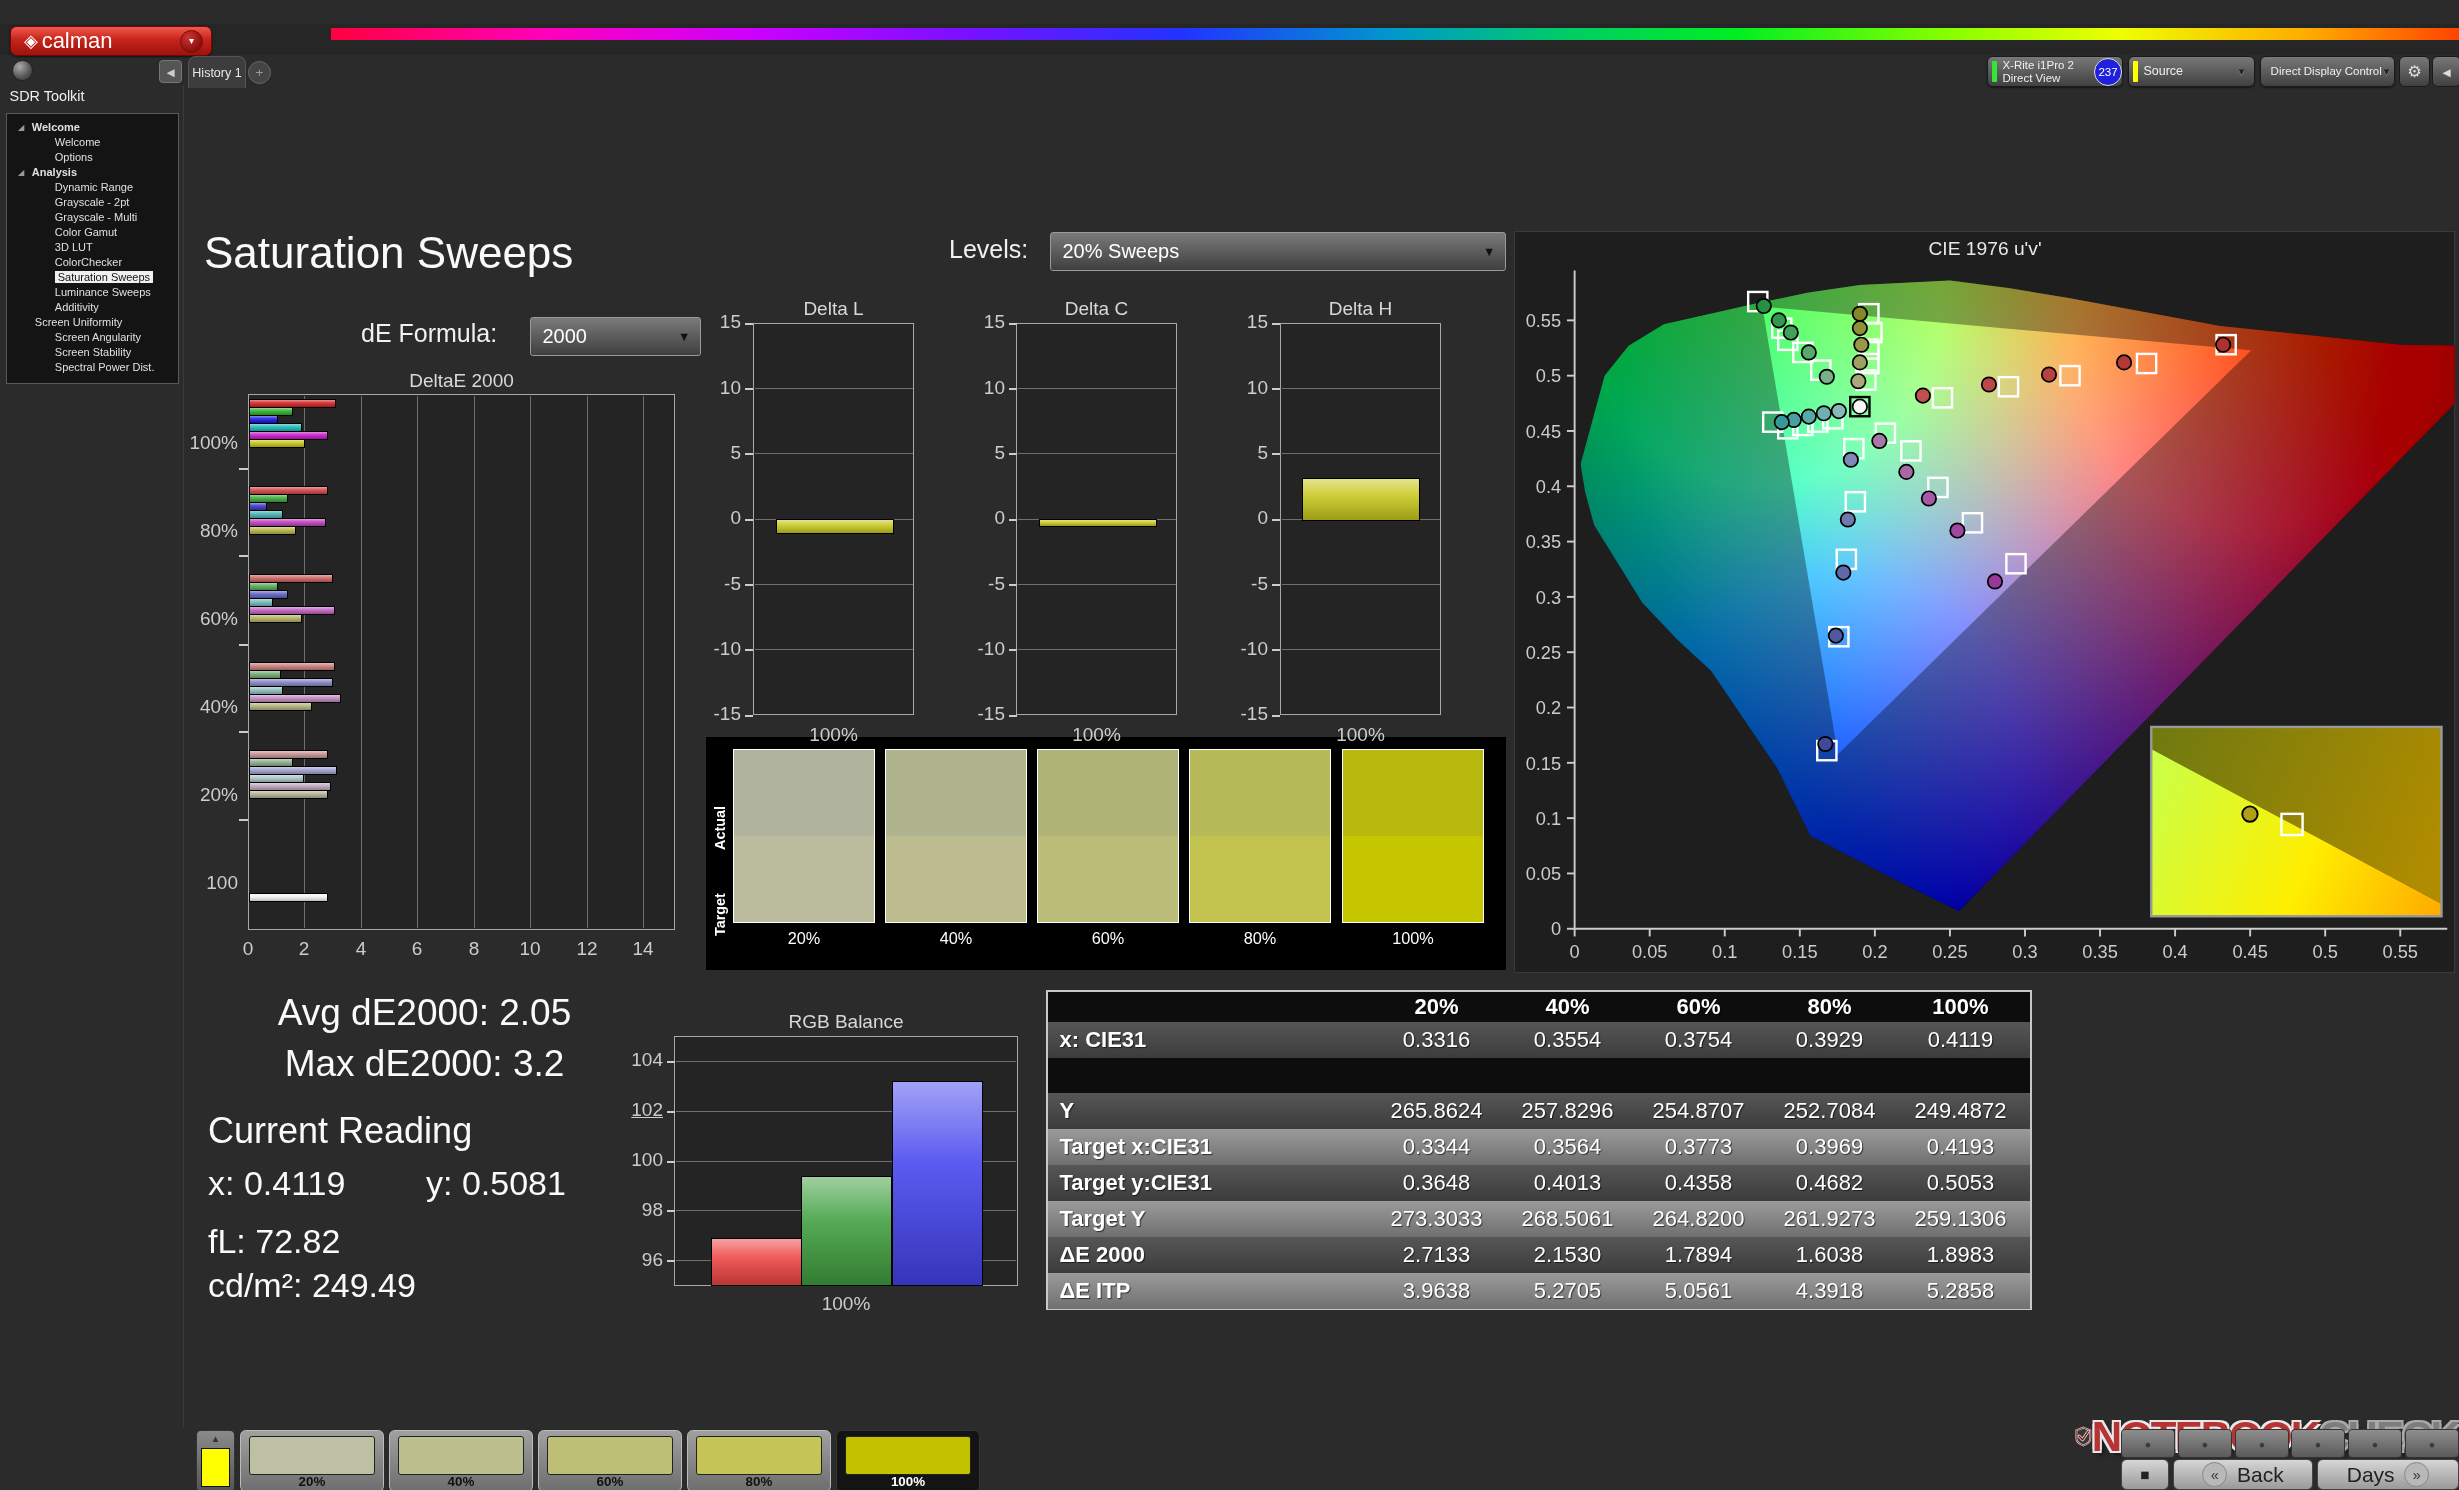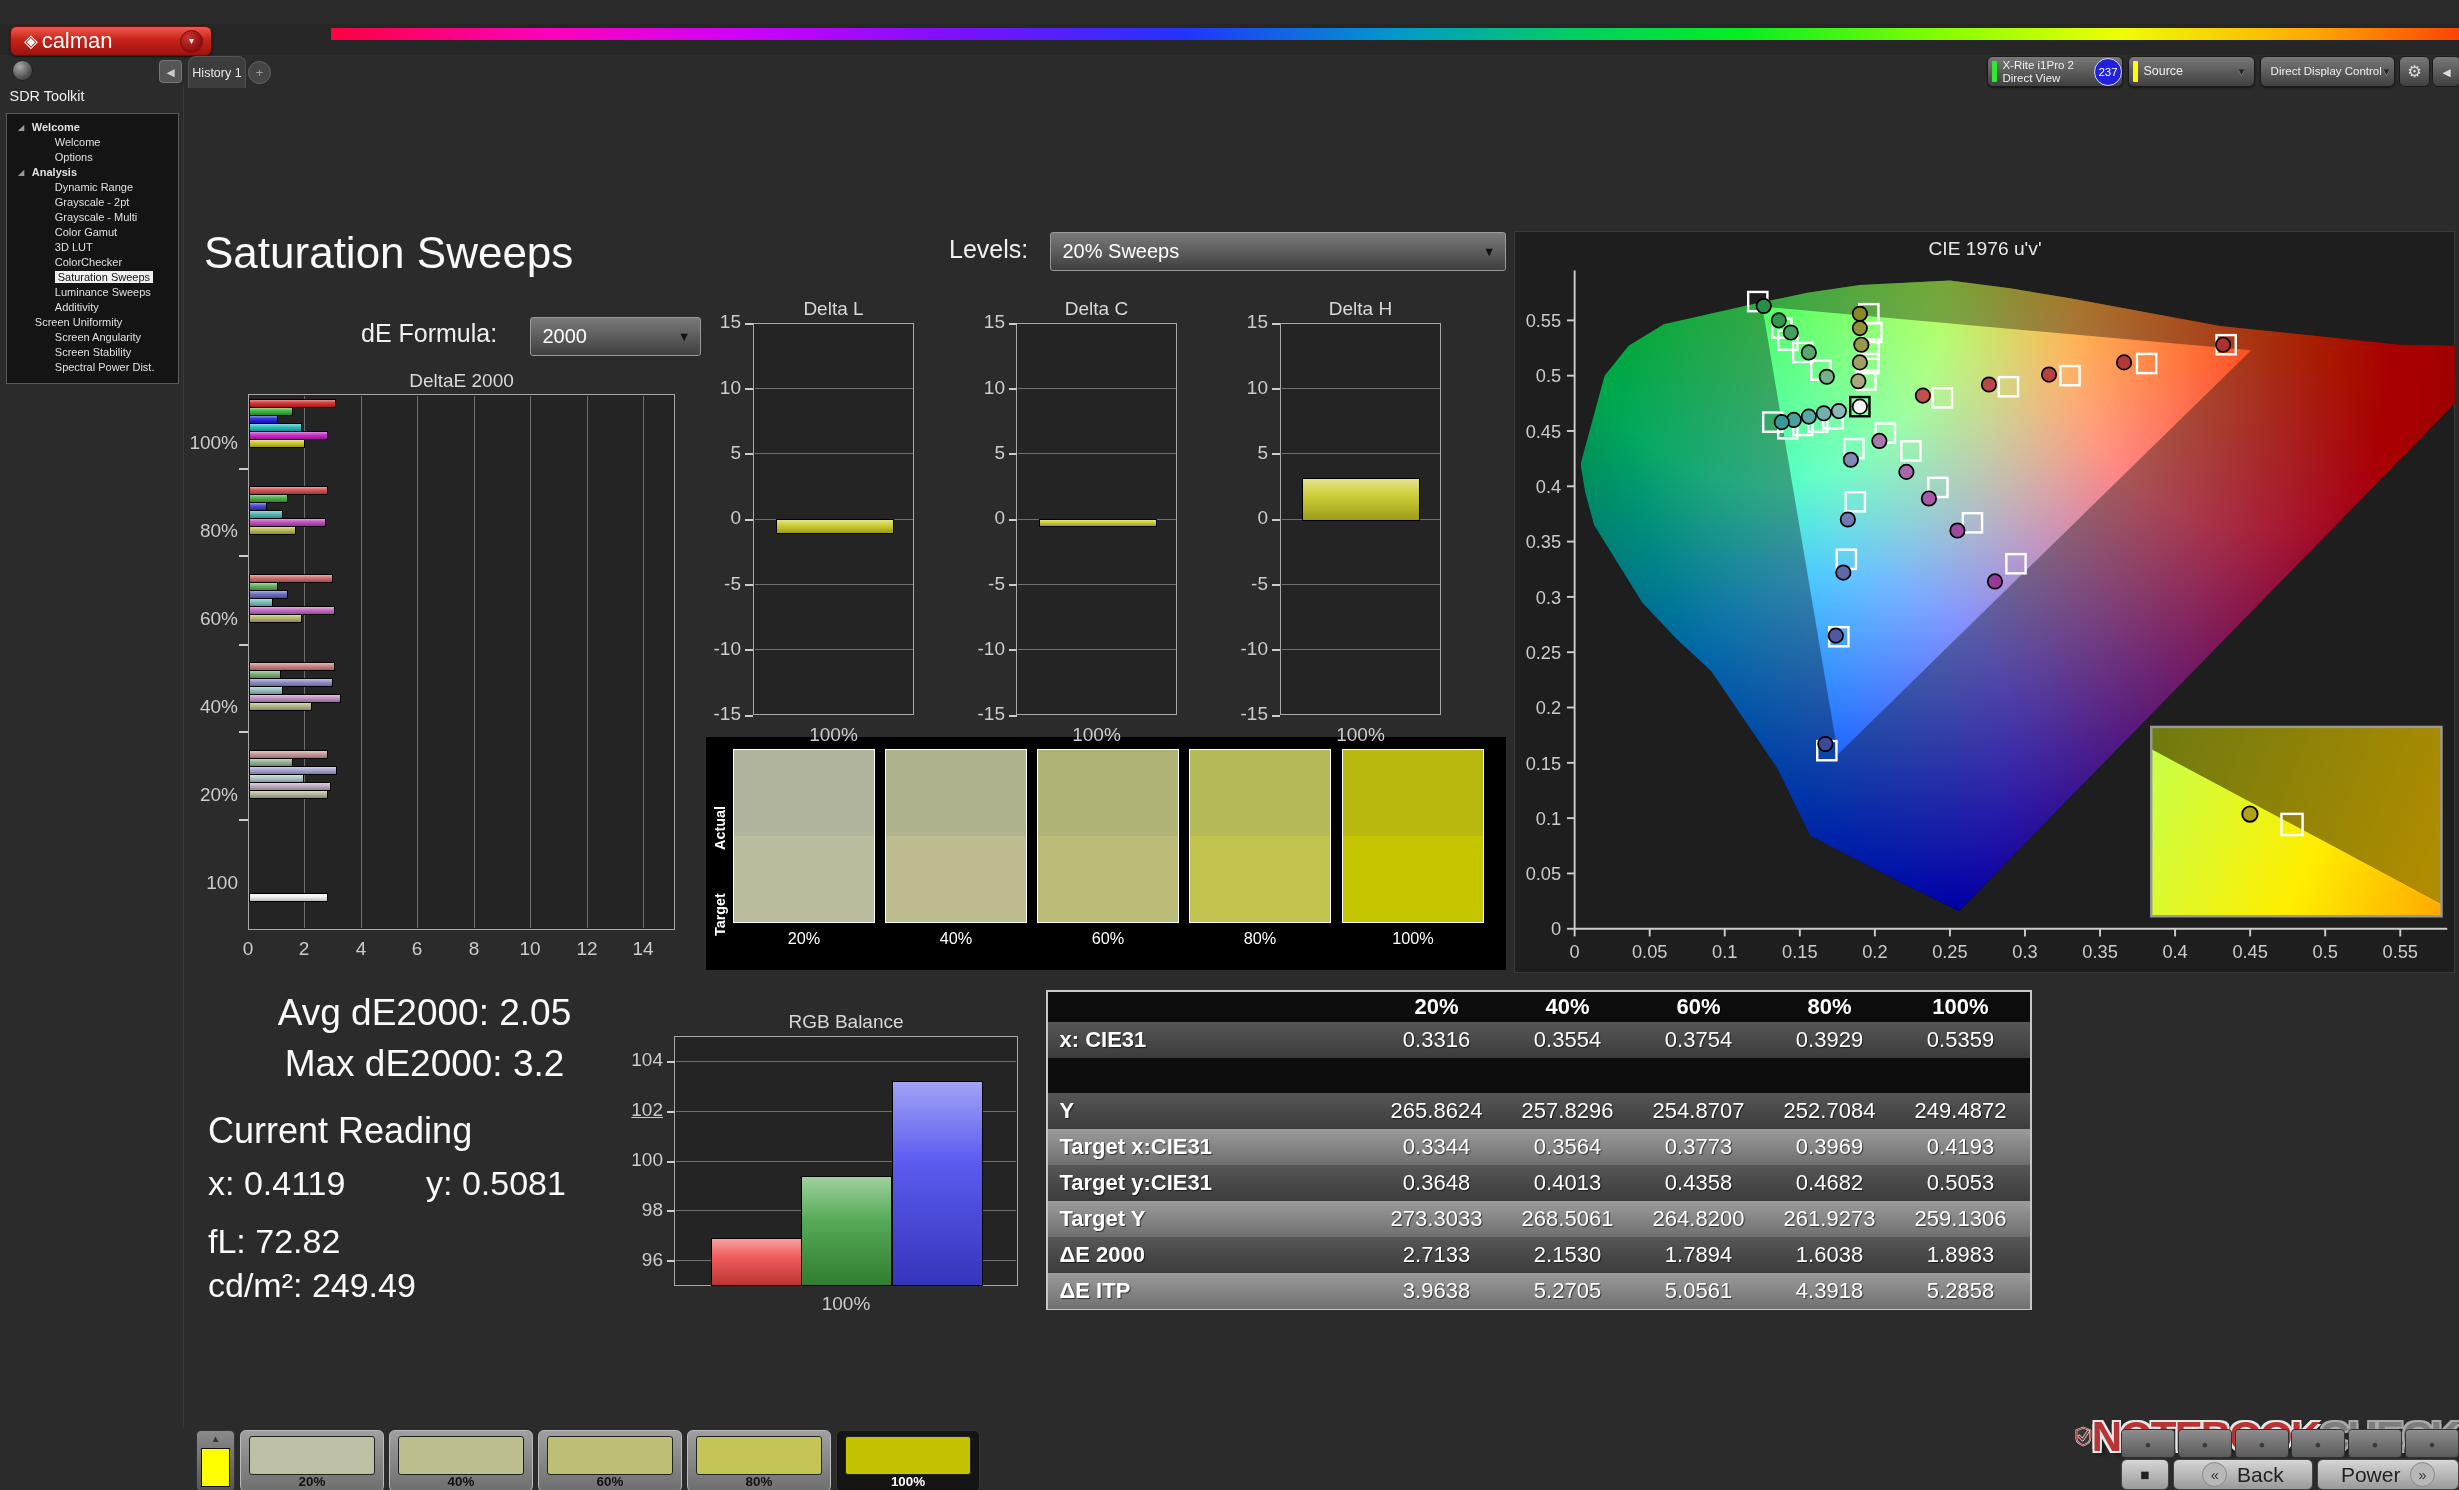--- a/index.html
+++ b/index.html
@@ -274,21 +274,21 @@
         <div class="tcell" style="width: 131px;">60%</div>
         <div class="tcell" style="width: 131px;">80%</div>
         <div class="tcell" style="width: 131px;">100%</div>
       </div>
       <div class="trow dark" style="top: 30px; height: 36px;">
         <div class="tcell rowlabel" style="width: 323px;">x: CIE31</div>
         <div class="tcell" style="width: 131px;">0.3316</div>
         <div class="tcell" style="width: 131px;">0.3554</div>
         <div class="tcell" style="width: 131px;">0.3754</div>
         <div class="tcell" style="width: 131px;">0.3929</div>
-        <div class="tcell" style="width: 131px;">0.5359</div>
+        <div class="tcell" style="width: 131px;">0.4119</div>
       </div>
       <div class="trow dark" style="top: 101px; height: 36px;">
         <div class="tcell rowlabel" style="width: 323px;">Y</div>
         <div class="tcell" style="width: 131px;">265.8624</div>
         <div class="tcell" style="width: 131px;">257.8296</div>
         <div class="tcell" style="width: 131px;">254.8707</div>
         <div class="tcell" style="width: 131px;">252.7084</div>
         <div class="tcell" style="width: 131px;">249.4872</div>
       </div>
       <div class="trow light" style="top: 137px; height: 36px;">
@@ -499,21 +499,21 @@
   <div id="fcards"></div>
   <div id="fbtns"></div>
   <div class="navbtn abs" style="left:2121px;width:46px;">
     <span style="font-size:15.4px">■</span>
   </div>
   <div class="navbtn abs" style="left:2173px;width:138px;">
     <span class="navchev">«</span>
     <span>Back</span>
   </div>
   <div class="navbtn abs" style="left:2317px;width:140px;">
-    <span>Power</span>
+    <span>Days</span>
     <span class="navchev">»</span>
   </div>
   <div id="watermark" class="abs">
     <svg width="71" height="77" viewBox="0 0 60 70">
       <path d="M30 3 L55 13 V40 Q55 58 30 67 Q5 58 5 40 V13 Z" fill="rgba(255,255,255,0.06)" stroke="#d8d8d8" stroke-width="7"></path>
       <path d="M30 3 L55 13 V40 Q55 58 30 67 Q5 58 5 40 V13 Z" fill="none" stroke="#a83030" stroke-width="3.5"></path>
       <path d="M15 34 L27 47 L48 16" fill="none" stroke="#d8d8d8" stroke-width="11" stroke-linecap="round" stroke-linejoin="round"></path>
       <path d="M15 34 L27 47 L48 16" fill="none" stroke="#7a1818" stroke-width="5" stroke-linecap="round" stroke-linejoin="round"></path>
     </svg>
     <span id="wmtext1">NOTEBOOK</span>

